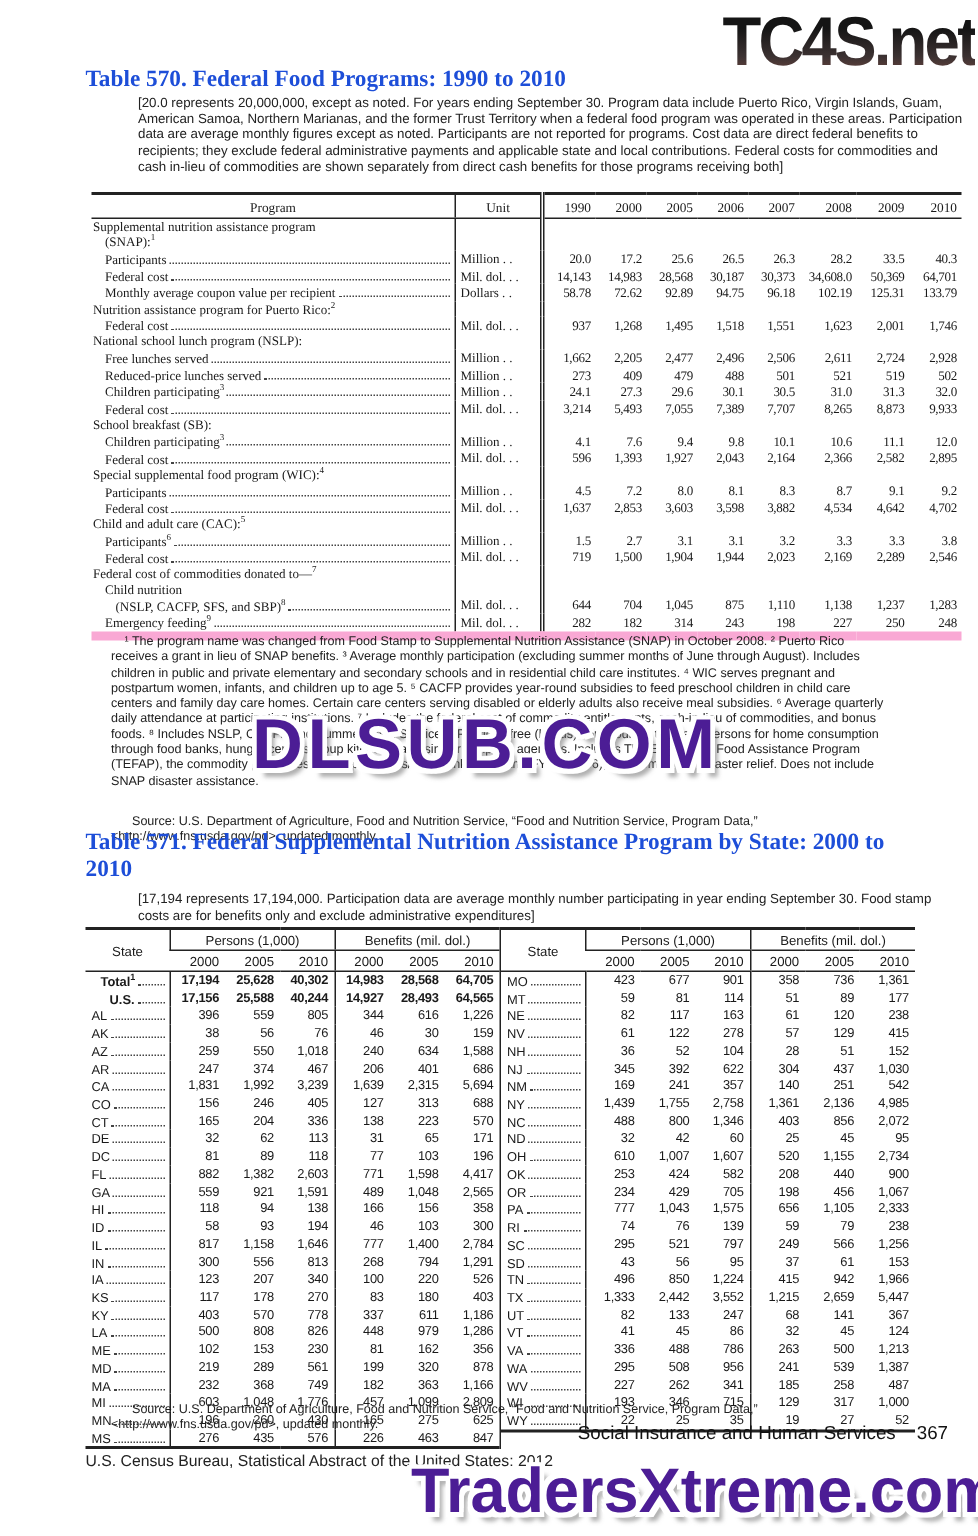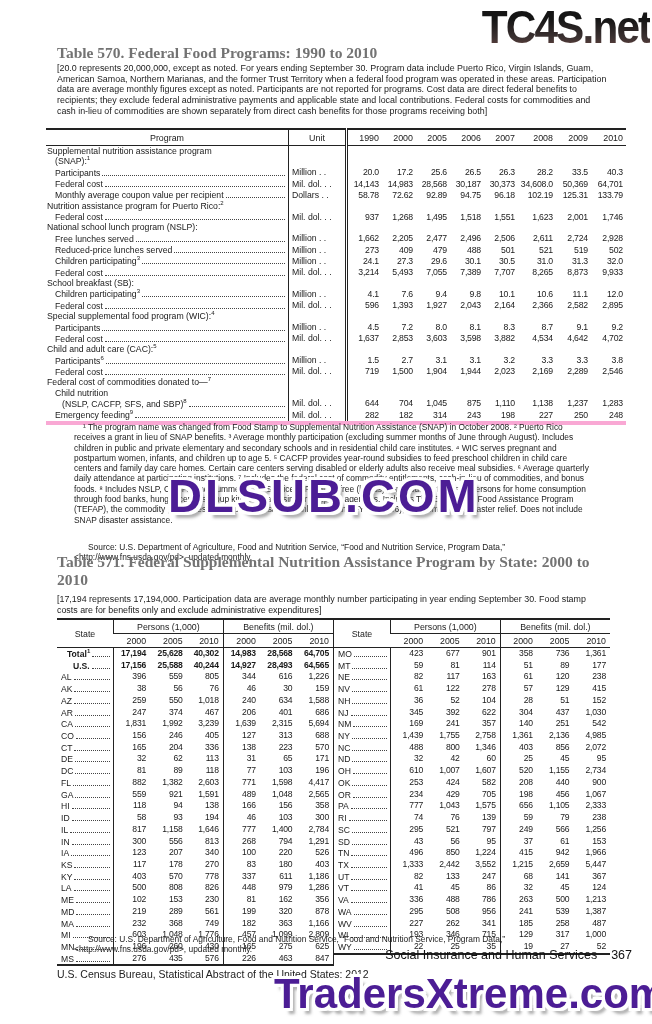--- a/index.html
+++ b/index.html
@@ -19,37 +19,37 @@
     text-shadow:
       -2px -2px 0 #fff, 2px -2px 0 #fff, -2px 2px 0 #fff, 2px 2px 0 #fff,
       -3px 0 0 #fff, 3px 0 0 #fff, 0 -3px 0 #fff, 0 3px 0 #fff,
       -3px -3px 0 #fff, 3px 3px 0 #fff, -3px 3px 0 #fff, 3px -3px 0 #fff,
       5px 6px 3px rgba(110,110,110,.55);}
   .wm-dlsub{left:168px;top:468px;font-size:47px;letter-spacing:3px;}
   .wm-traders{left:274px;top:970px;font-size:42px;letter-spacing:0px;}
 
   
   .ttitle{font-family:"Liberation Serif",serif;font-weight:bold;font-size:15.5px;
-    line-height:18px;color:#737373;}
+    line-height:18px;color:#1d4ed8;}
   .t570-title{left:57px;top:44px;width:560px;}
   .t571-title{left:57px;top:553px;width:552px;}
-  .note{font-size:8.9px;line-height:10.7px;color:#222;}
+  .note{font-size:8.9px;line-height:10.7px;color:#222;margin-left:35px;}
   .t570-note{left:57px;top:63px;width:552px;}
   .t571-note{left:57px;top:594px;width:552px;}
   .foot{font-size:8.4px;line-height:10.3px;color:#222;}
   .foot p{margin:17px;}
   .fn{text-indent:9px;}
   .src{text-indent:14px;}
   .t570-foot{left:57px;top:405px;width:552px;}
   .t571-foot{left:57px;top:917px;width:552px;}
   sup{font-size:6px;line-height:0;}
 
   
   table{border-collapse:collapse;table-layout:fixed;}
-  .t570{left:46px;top:128px;width:552px;border-top:2px solid #222;border-bottom:4px solid #f9a8d4;}
+  .t570{left:61px;top:128px;width:552px;border-top:2px solid #222;border-bottom:6px solid #f9a8d4;font-family:Liberation Serif, serif;}
   .t570 th{font-weight:normal;font-size:8.9px;height:15px;border-bottom:1px solid #222;
     padding:0;text-align:center;}
   .t570 th.hp{width:242px;}
   .t570 th.hu{width:56px;border-left:1px solid #222;}
   .t570 th.hy{width:31px;text-align:right;padding-right:3px;}
   .t570 th.y0{border-left:3px double #222;}
   .t570 th.y5{width:35px;}
   .t570 th.y6,.t570 th.y7{width:32px;}
   .t570 td{font-size:8.7px;line-height:10.35px;padding:0;white-space:nowrap;overflow:hidden;}
   .t570 td.unit-cell{border-left:1px solid #222;padding-left:3px;}

